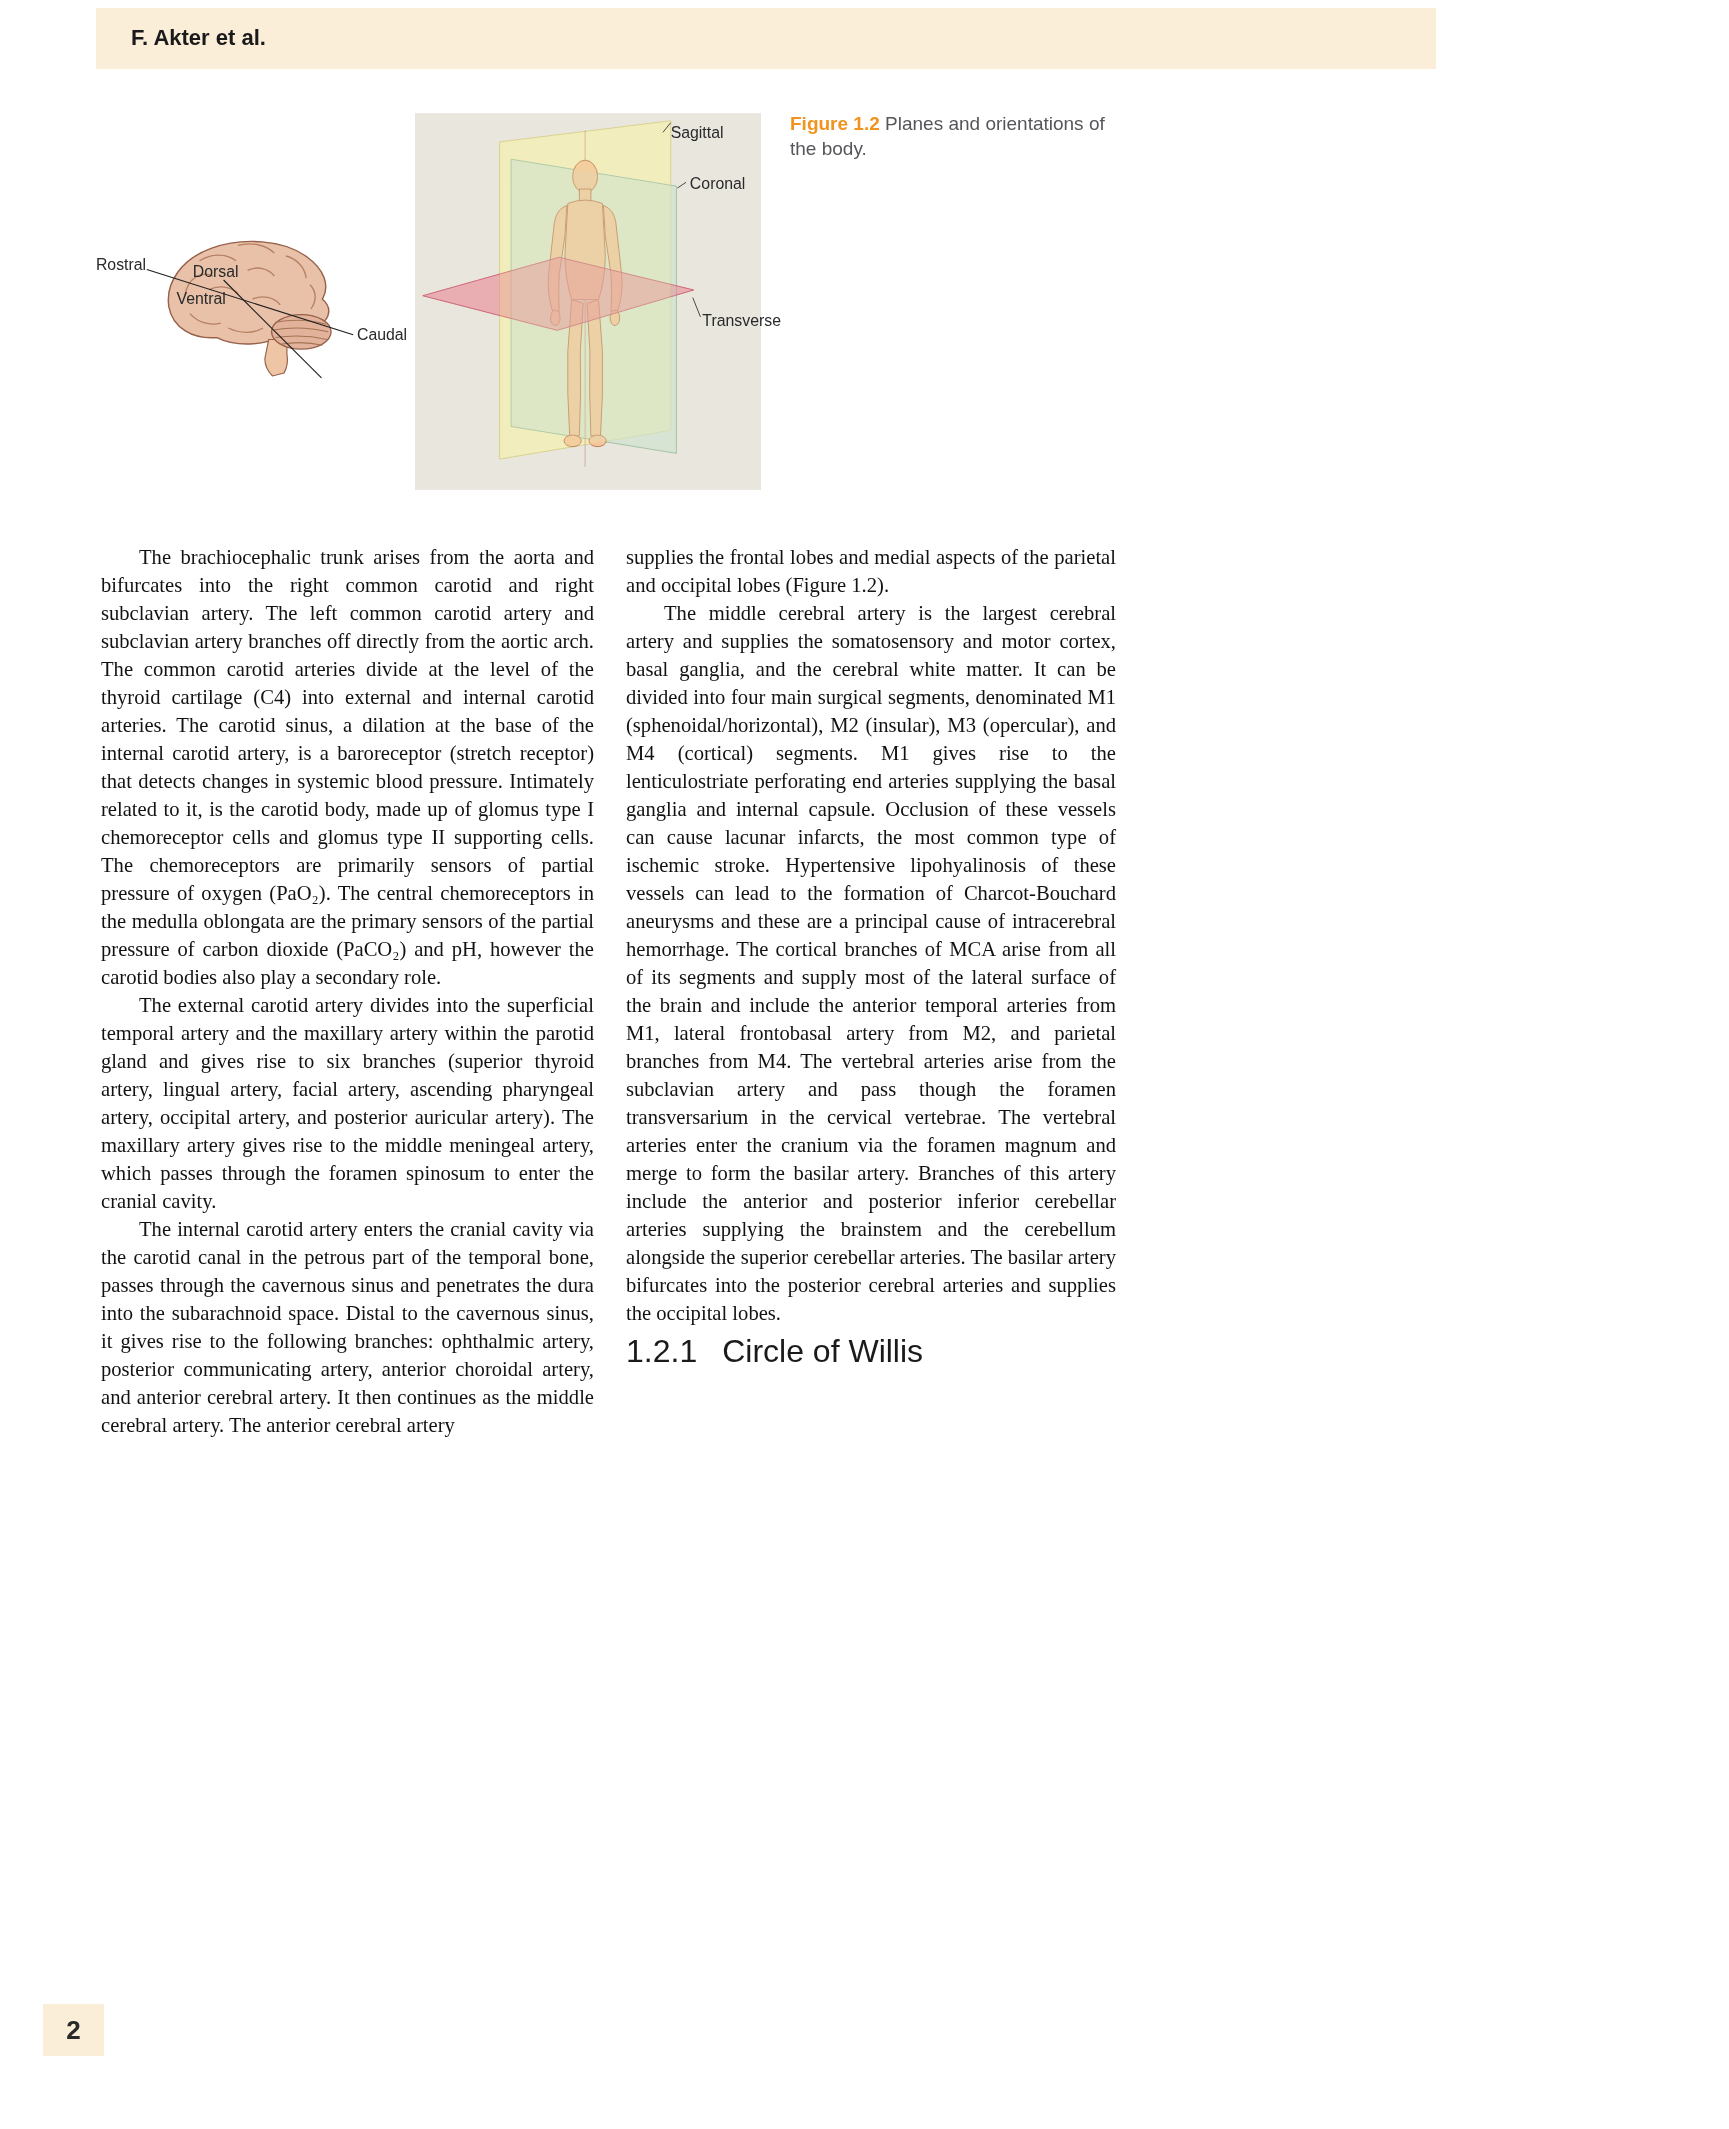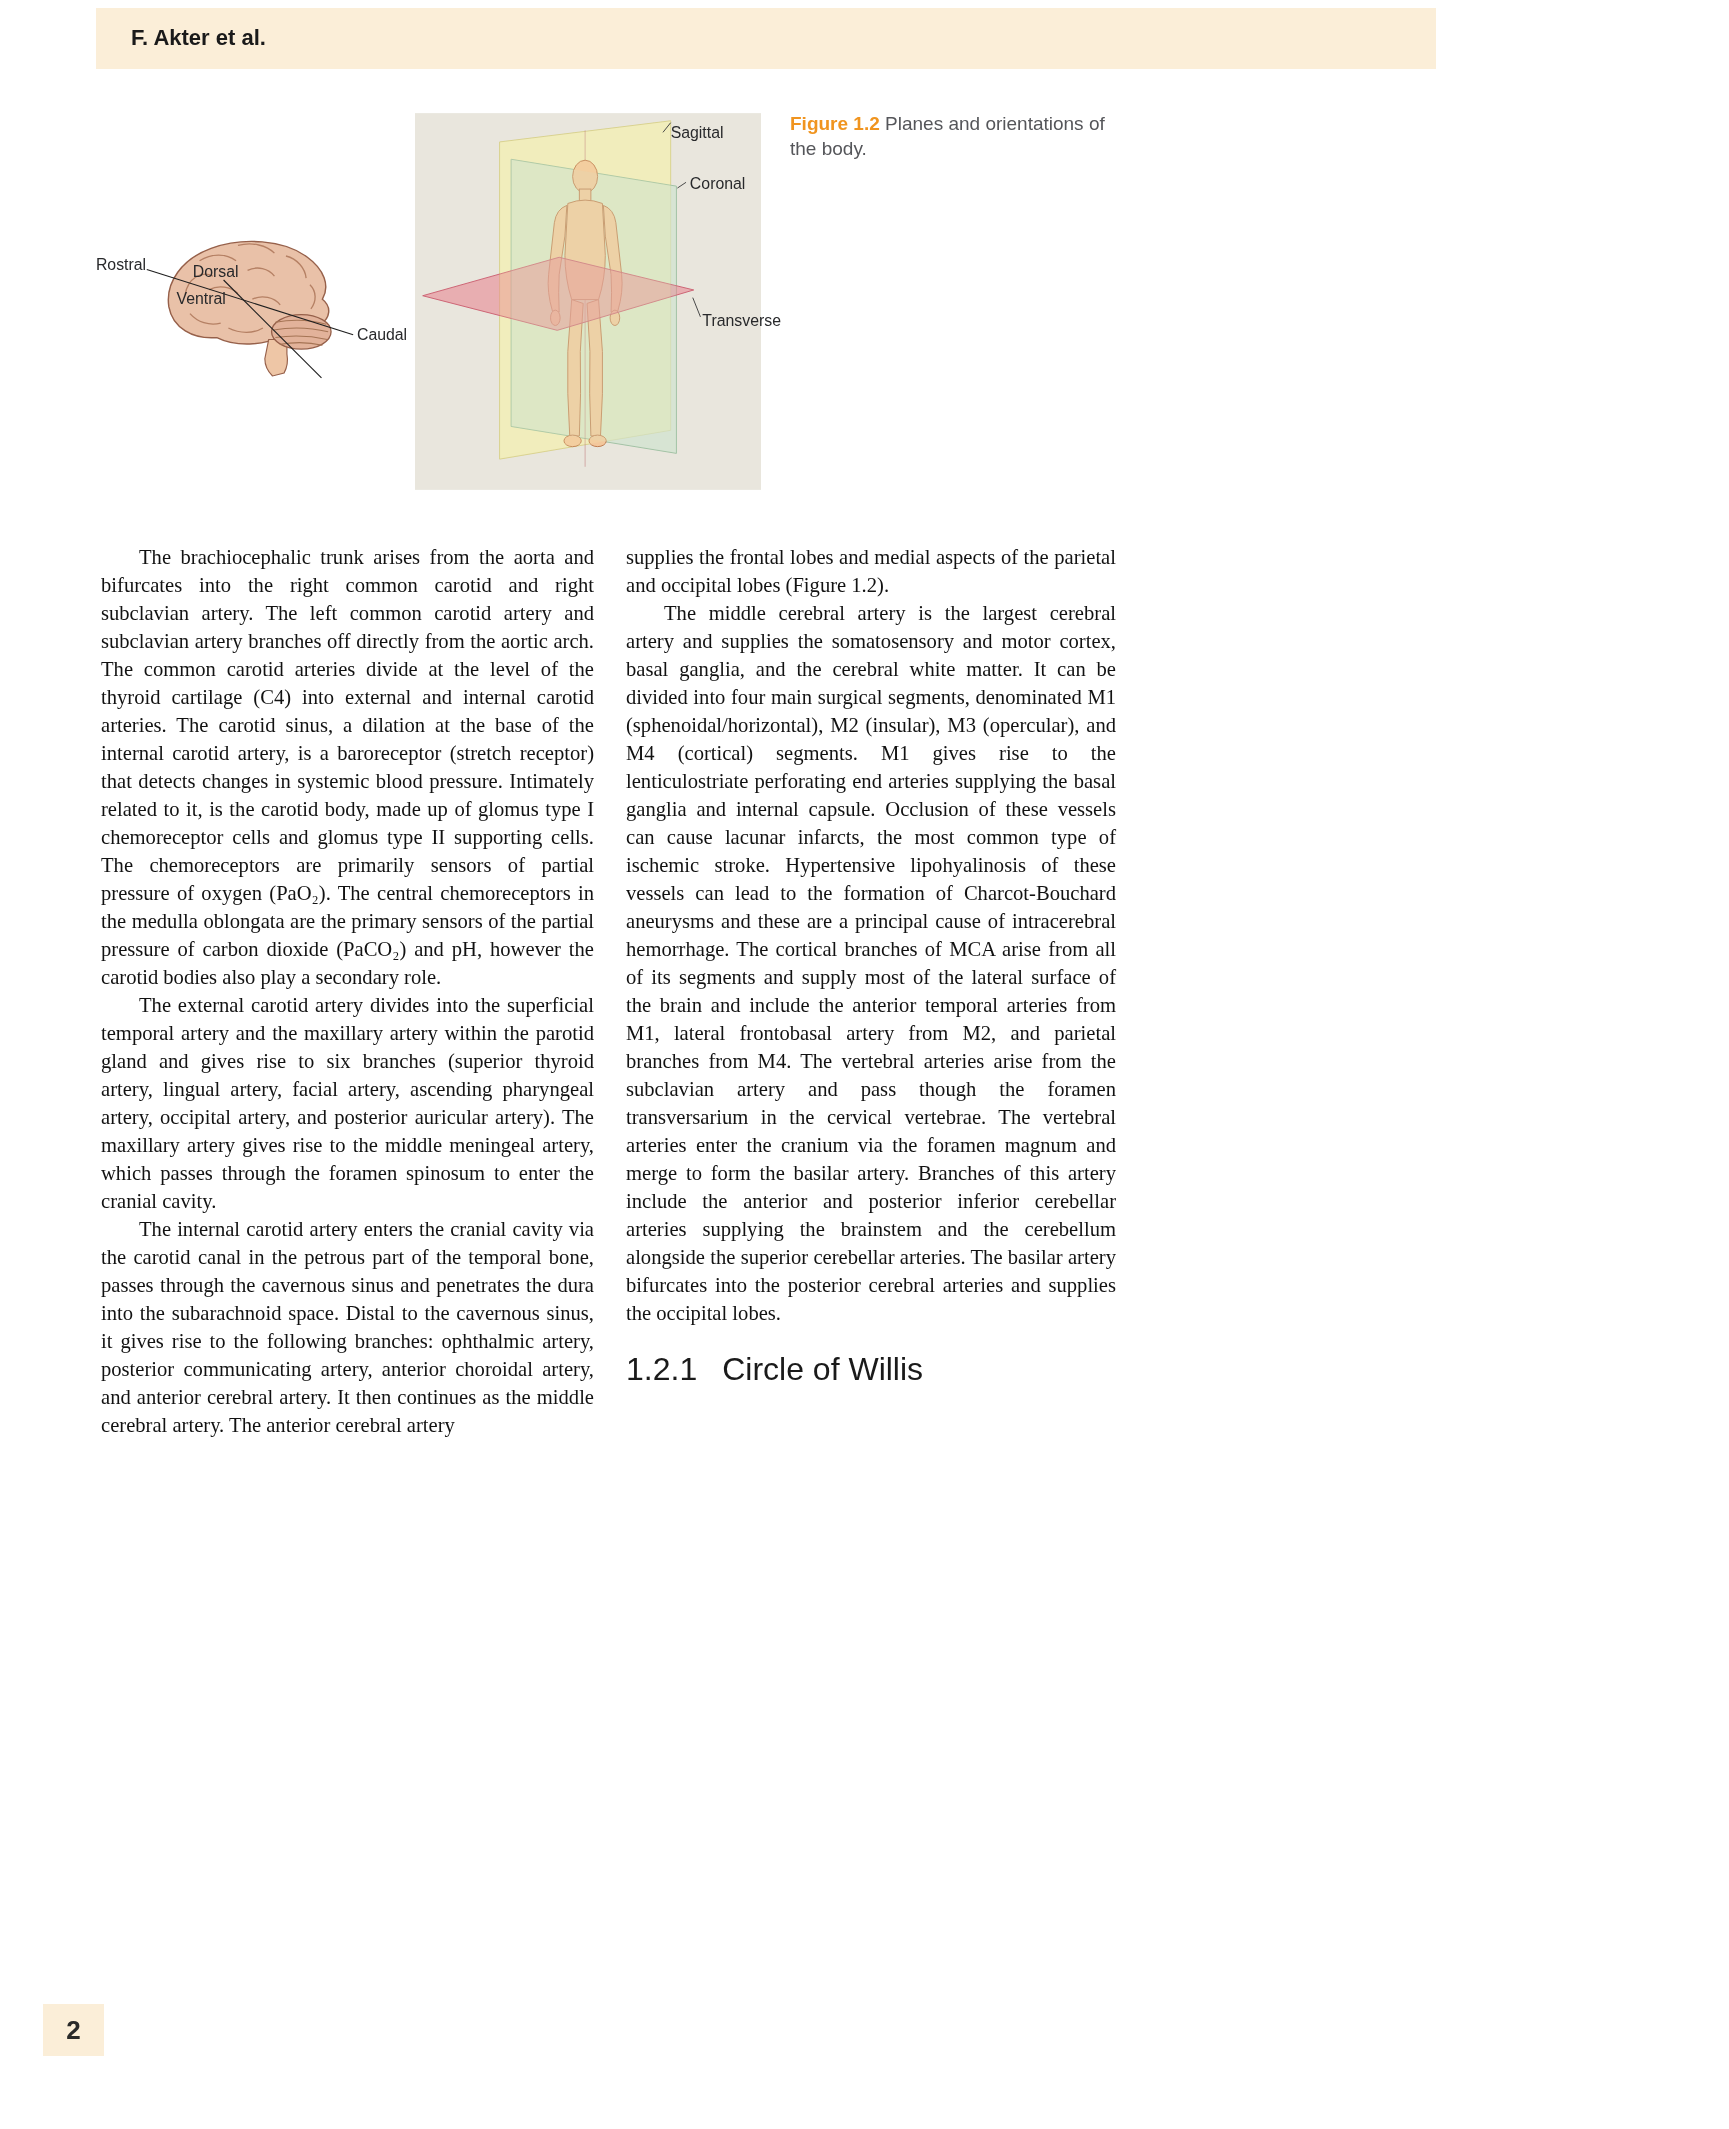--- a/index.html
+++ b/index.html
@@ -31,21 +31,21 @@
     position:absolute; top:543px; text-align:justify;
     font-size:20.6px; line-height:28px; color:#121212;
   }
   .col-left  { left:101px; width:493px; }
   .col-right { left:626px; width:490px; }
   .col p { margin:0; }
   .col p.indent { text-indent:38px; }
   .section-heading {
     font-family:"Liberation Sans","DejaVu Sans",sans-serif;
     font-size:32px; font-weight:400; color:#1a1a1a;
-    margin-top:28px; margin-bottom:15.4px; text-align:left;
+    margin-top:10px; margin-bottom:15.4px; text-align:left;
   }
   .section-heading .num { margin-right:25px; }
   .page-num-box {
     position:absolute; left:43px; top:2004px; width:61px; height:52px;
     background:#fbeed8; display:flex; align-items:center; justify-content:center;
     font-family:"Liberation Sans","DejaVu Sans",sans-serif;
     font-weight:bold; font-size:26px; color:#2a2a2a;
   }
 </style>
 </head>

